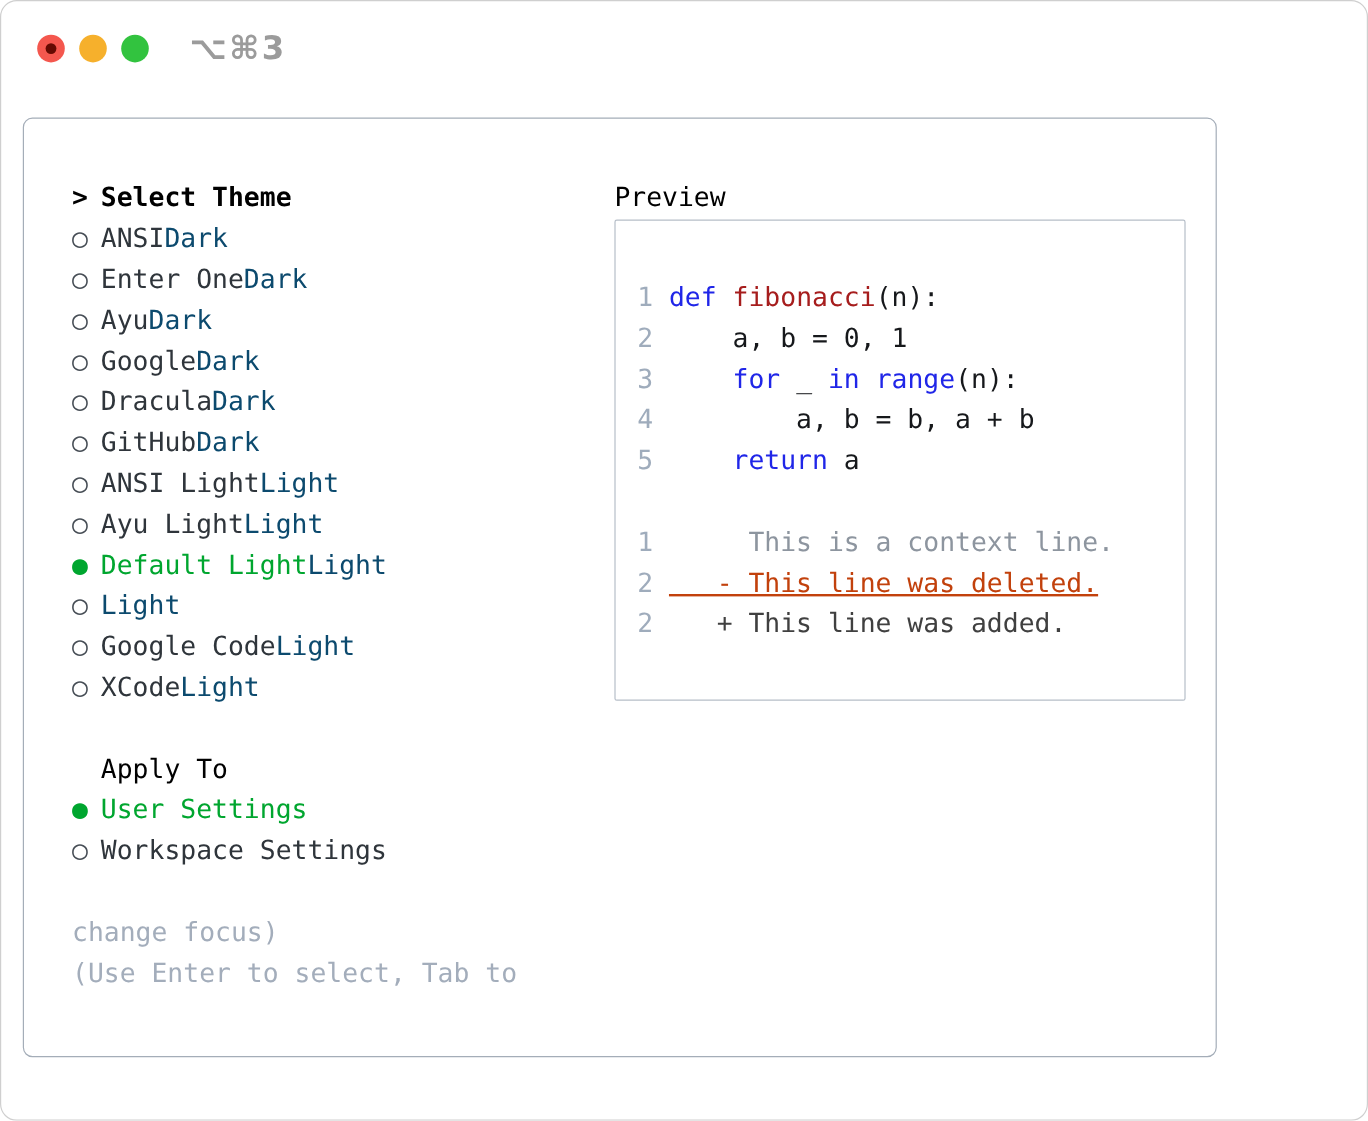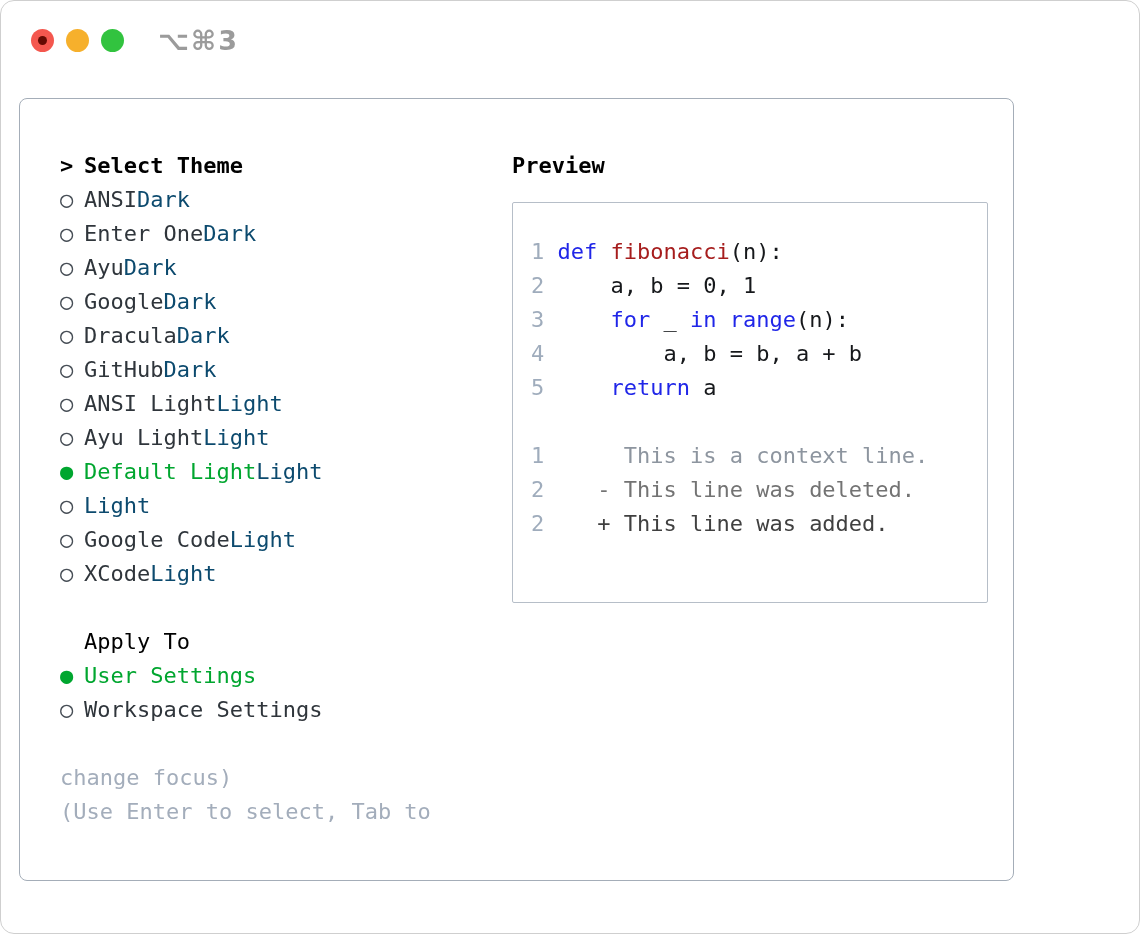--- a/index.html
+++ b/index.html
@@ -34,33 +34,33 @@
   .row { display:flex; white-space:pre; }
   .marker { width:24px; flex:none; color:#474e56; }
   .hdr { font-weight:bold; color:#000; }
   .t-var { color:#0c4a6e; }
   .sel .marker, .sel .t-name, .sel .o-label { color:#00a62f; }
 
   .apply-block { margin-top:34px; }
   .hint { margin-top:34px; color:#a3adbb; }
 
   
-  .preview-title { font-weight:bold; color:#000; }
+  .preview-title { font-weight:normal; color:#000; }
   .preview-box {
-    margin-top:19px; width:476px; height:401px;
+    width:476px; height:401px;
     border:1.5px solid #b6bec8; border-radius:2px;
-    padding:32px 0 0 18px; white-space:pre; overflow:hidden;
+    padding:48px 0 0 18px; white-space:pre; overflow:hidden;
   }
   .pline { height:34px; }
   .num { display:inline-block; width:1ch; text-align:right; margin-right:1ch; color:#9facbc; }
   .tk-kw  { color:#2026e8; }
   .tk-fn  { color:#a61d1d; }
   .tk-pl  { color:#16181b; }
   .tk-ctx { color:#8d959f; }
-  .tk-del { color:#737373; }
+  .tk-del { color:#c2410c;text-decoration:underline; }
   .tk-add { color:#404040; }
 </style>
 </head>
 <body>
 
 <div class="window">
 
   <div class="titlebar">
     <div class="tl tl-close"></div>
     <div class="tl tl-min"></div>

